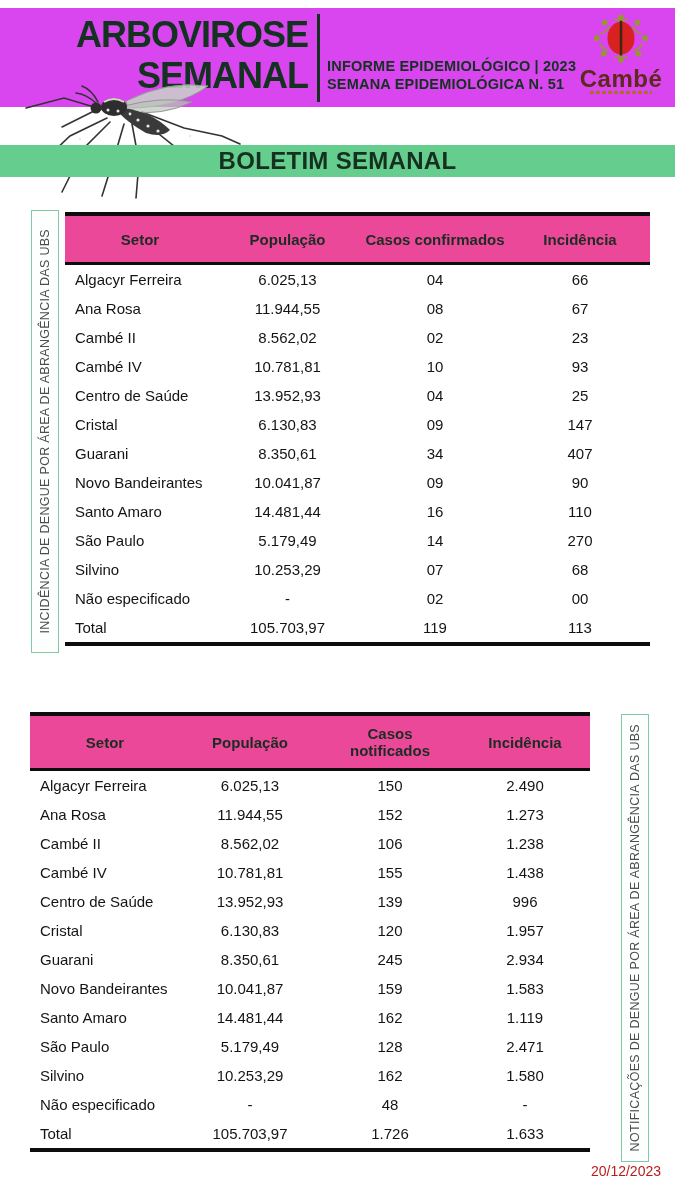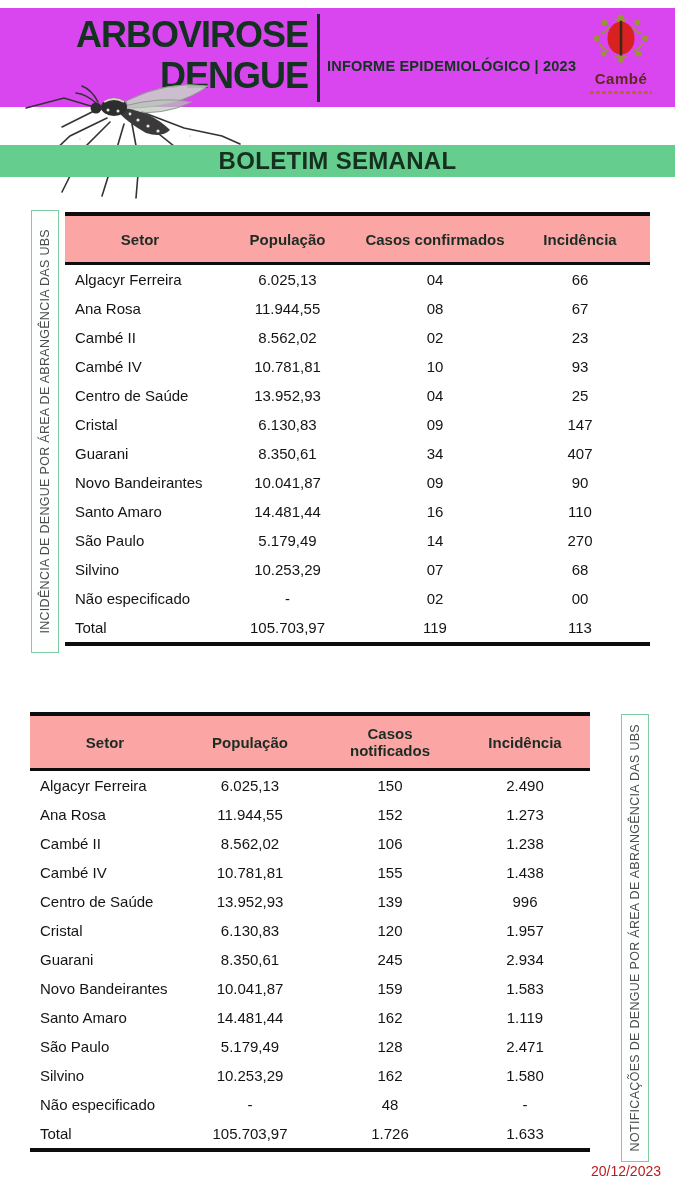--- a/index.html
+++ b/index.html
@@ -17,21 +17,21 @@
   }
   .brand-divider{position:absolute;left:317px;top:6px;width:3px;height:88px;background:#143220;}
   .brand-sub{
     position:absolute;left:327px;top:49px;color:#143220;font-weight:bold;
     font-size:14.5px;line-height:18px;letter-spacing:.2px;white-space:nowrap;
   }
 
   
   .logo{position:absolute;top:2px;right:6px;width:96px;text-align:center;}
   .logo svg{display:block;margin:4px auto 0;}
-  .logo-name{font-size:15px;font-weight:bold;color:#5d2a1c;line-height:18px;letter-spacing:.5px;}
+  .logo-name{font-size:24px;font-weight:bold;color:#5d2a1c;line-height:18px;letter-spacing:.5px;}
   .logo-tagline{width:62px;height:3px;margin:3px auto 0;
     background:repeating-linear-gradient(90deg,#b06a2a 0 4px,transparent 4px 6px);}
 
   
   .mosquito{position:absolute;left:12px;top:40px;width:255px;height:162px;}
 
   
   .boletim-bar{
     position:absolute;top:145px;left:0;width:675px;height:32px;background:#65cd8e;
     display:flex;align-items:center;justify-content:center;
@@ -48,21 +48,21 @@
   .vlabel-right{right:26px;top:714px;height:446px;}
 
   
   table.datatable{
     position:absolute;border-collapse:collapse;table-layout:fixed;
     color:#141414;border-bottom:4px solid #0d0d0d;
   }
   .table1{left:65px;top:212px;width:585px;}
   .table2{left:30px;top:712px;width:560px;}
   table.datatable thead th{
-    background:#fca5a5;border-top:4px solid #0d0d0d;border-bottom:3px solid #0d0d0d;
+    background:#ec4899;border-top:4px solid #0d0d0d;border-bottom:3px solid #0d0d0d;
     font-weight:bold;font-size:15px;color:#1d2c23;padding:0 4px;
   }
   .table1 thead th{height:46px;}
   .table2 thead th{height:52px;}
   .table2 thead th:nth-child(3) span{display:inline-block;width:90px;line-height:17px;}
   table.datatable tbody td{
     height:29px;padding:0 4px;text-align:center;font-size:15px;background:#ffffff;
   }
   table.datatable tbody td:first-child{text-align:left;padding-left:10px;}
 
@@ -72,25 +72,26 @@
   }
 </style>
 </head>
 <body>
 
 <div class="page">
 
   <header class="top-band">
     <div class="brand-title">
       <div>ARBOVIROSE</div>
-      <div>DENGUE</div>
+      <div>SEMANAL</div>
     </div>
     <div class="brand-divider"></div>
     <div class="brand-sub">
       <div>INFORME EPIDEMIOLÓGICO | 2023</div>
+      <div>SEMANA EPIDEMIOLÓGICA  N. 51</div>
     </div>
 
     <div class="logo">
       <svg width="62" height="56" viewBox="0 0 64 58">
 
         <g fill="#96982f">
           <circle cx="32" cy="3.5" r="3"></circle>
           <circle cx="49" cy="9" r="3"></circle>
           <circle cx="57" cy="25" r="3"></circle>
           <circle cx="50" cy="41" r="3"></circle>

